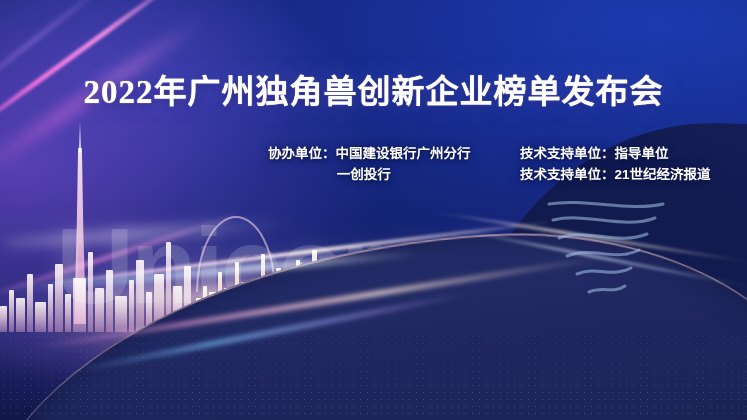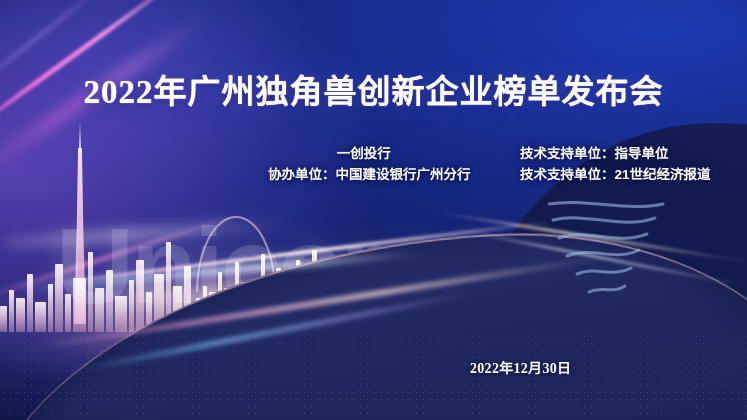--- a/index.html
+++ b/index.html
@@ -530,35 +530,34 @@
   <div class="layer vignette"></div>
 
   <div class="content">
 
     <h1 id="main-title">2022年广州独角兽创新企业榜单发布会</h1>
 
     <div class="credits">
 
 
       <div class="credit-col col-2">
+        <span class="row">
+          <span>协办单位：</span><span>中国建设银行广州分行</span>
+        </span>
         <span class="row indent">
           <span>一创投行</span>
-        </span>
-        <span class="row">
-          <span>协办单位：</span><span>中国建设银行广州分行</span>
         </span>
       </div>
 
       <div class="credit-col col-3">
         <span class="row">
           <span>技术支持单位：</span><span>指导单位</span>
         </span>
         <span class="row">
           <span>技术支持单位：</span><span>21世纪经济报道</span>
         </span>
       </div>
 
     </div>
 
-    <div id="event-date">2022年12月30日</div>
 
   </div>
 </div>
 
 </body></html>

